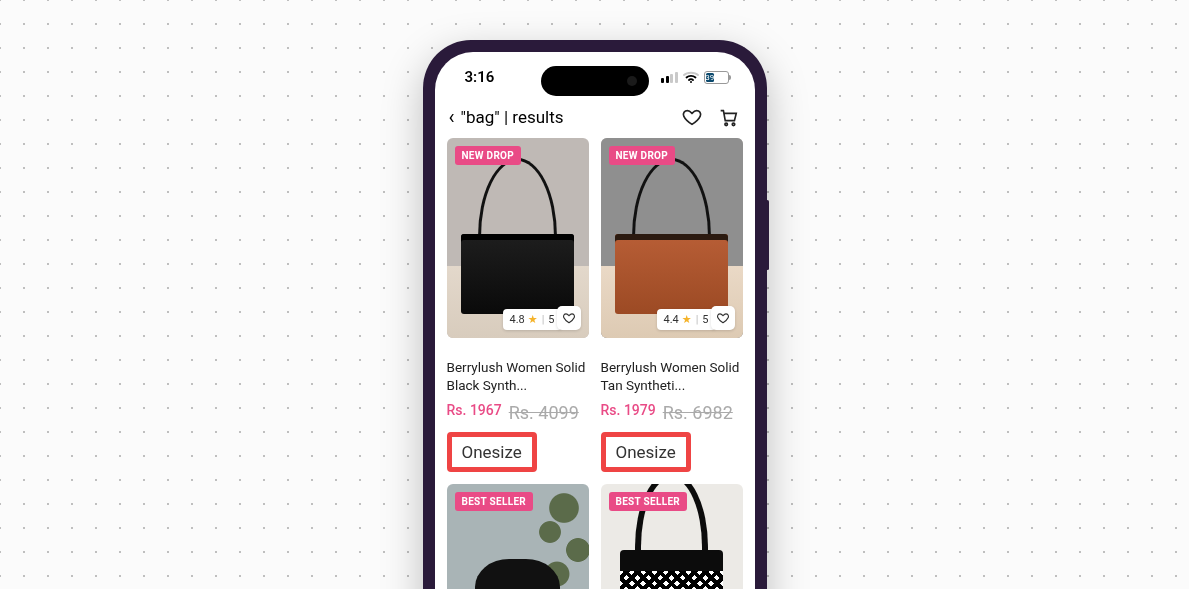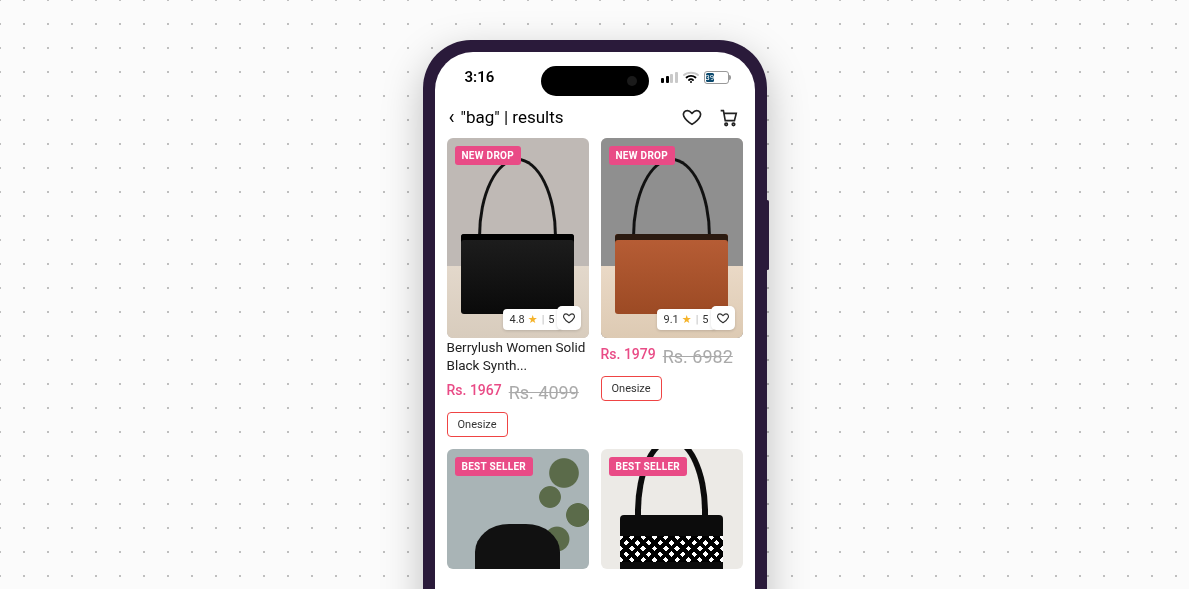--- a/index.html
+++ b/index.html
@@ -141,30 +141,30 @@
 .heart-btn {
   position: absolute;
   bottom: 8px; right: 8px;
   width: 24px; height: 24px;
   background: #fff;
   border-radius: 5px;
   display: flex; align-items: center; justify-content: center;
   box-shadow: 0 1px 3px rgba(0,0,0,0.15);
 }
 .heart-btn svg { width: 14px; height: 14px; stroke: #333; stroke-width: 2; fill: none; }
-.title { font-size: 13.5px; color: #222; margin-top: 0; line-height: 1.35; }
+.title { font-size: 13.5px; color: #222; margin-top: 20px; line-height: 1.35; }
 .prices { display: flex; align-items: flex-start; gap: 7px; margin-top: 8px; }
 .price { color: #e94b86; font-size: 14px; font-weight: 500; }
 .price-old { color: #aaa; font-size: 18px; text-decoration: line-through; }
 .size-chip {
   display: inline-block;
-  border: 1px solid #ef4444;
+  border: 5px solid #ef4444;
   border-radius: 4px;
   padding: 5px 10px;
-  font-size: 11px;
+  font-size: 17px;
   margin-top: 9px;
   align-self:flex-start;
   color:#333;
 }
 
 .bag-scene{position:absolute;inset:0;}
 .surface{position:absolute;bottom:0;left:0;right:0;height:36%;background:linear-gradient(#e3d8cb,#d8ccbd);}
 .strap{position:absolute;border:3px solid #111;border-bottom:none;border-radius:50% 50% 0 0 / 90% 90% 0 0;}
 .bag-body{position:absolute;border-radius:3px;}
 .black-bag .strap{left:22%;right:22%;top:10%;height:44%;}
@@ -269,31 +269,32 @@
 
       <div class="card">
         <div class="card-img">
           <div class="bag-scene tan-bag">
               <div class="surface"></div>
               <div class="strap"></div>
               <div class="bag-body"></div>
             </div>
           <span class="badge">NEW DROP</span>
           <div class="rating-pill">
-            <span>9.1</span>
+            <span>4.4</span>
             <span class="star">★</span>
             <span class="sep">|</span>
             <span>5</span>
           </div>
           <div class="heart-btn">
             <svg viewBox="0 0 24 24">
                 <path d="M12 20s-7-4.5-9-9c-1.3-3 0.8-6 4-6 2 0 3.3 1.2 5 3 1.7-1.8 3-3 5-3 3.2 0 5.3 3 4 6-2 4.5-9 9-9 9z"></path>
               </svg>
           </div>
         </div>
+        <div class="title">Berrylush Women Solid Tan Syntheti...</div>
         <div class="prices">
           <span class="price">Rs. 1979</span>
           <span class="price-old">Rs. 6982</span>
         </div>
         <span class="size-chip">Onesize</span>
       </div>
 
       <div class="card">
         <div class="card-img row2-left" style="height:120px">
           <div class="foliage"></div>

